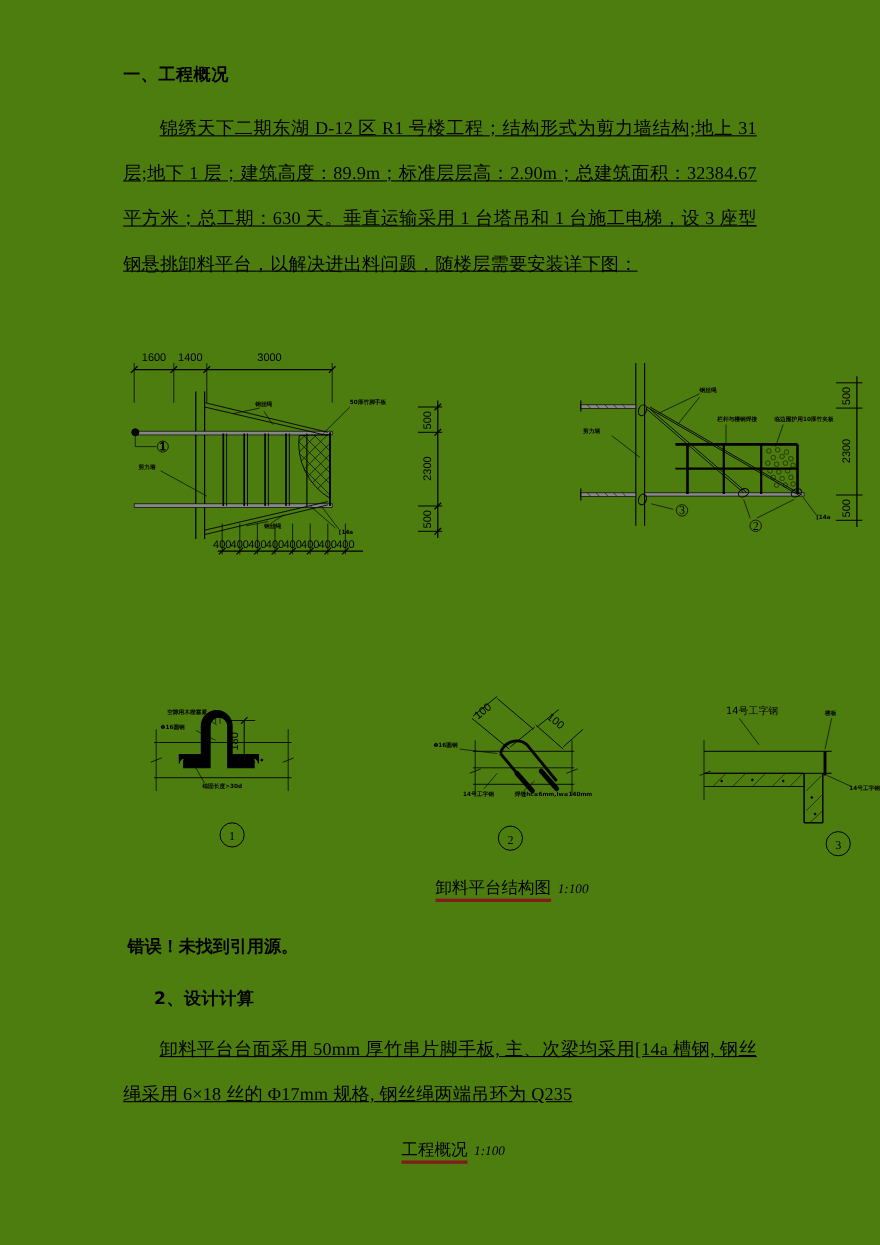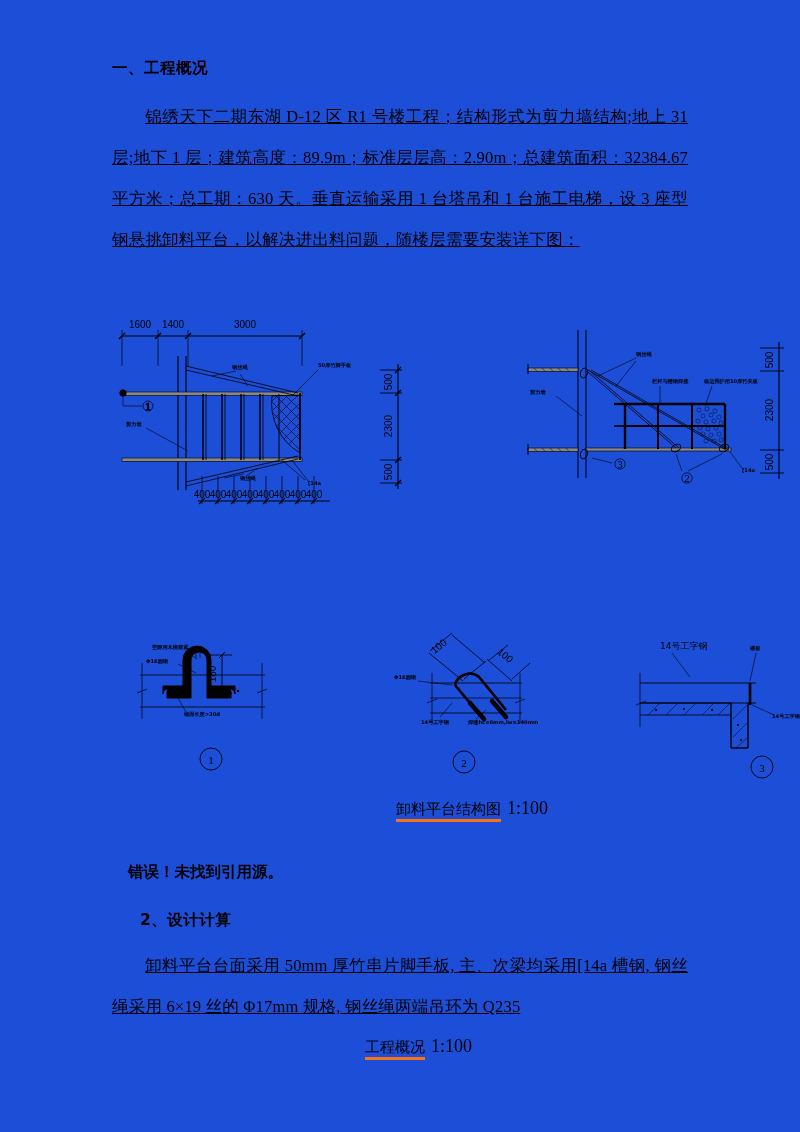--- a/index.html
+++ b/index.html
@@ -14,21 +14,21 @@
     font-family: "Liberation Serif", "DejaVu Serif", serif;
     color: #000000;
     overflow: hidden;
   }
 
   .page {
     position: absolute;
     left: 0; top: 0;
     width: 800px;
     height: 1132px;
-    background: #1d4ed8;
+    background: #4d7c0f;
   }
 
   .content {
     position: absolute;
     left: 112px;
     top: 58px;
     width: 576px;
   }
 
   
@@ -48,21 +48,21 @@
     margin: 0;
     letter-spacing: 0.2px;
     text-decoration: underline;
   }
   .para .ind { display: inline-block; width: 2em; }
 
   .err-line {
     font-family: "DejaVu Sans", "Liberation Sans", sans-serif;
     font-weight: bold;
     font-size: 15.5px;
-    margin: 16px;
+    margin: 4px;
     line-height: 1.4;
   }
 
   
   .drawings {
     position: absolute;
     left: 0;
     top: 250px;
     width: 800px;
     height: 560px;
@@ -84,27 +84,28 @@
   }
 
   .fig-caption {
     position: absolute;
     z-index: 3;
     white-space: nowrap;
     font-family: "DejaVu Sans", "Liberation Sans", sans-serif;
     font-size: 15px;
   }
   .fig-caption .fc-title {
-    border-bottom: 3px solid #f97316;
+    border-bottom: 3px solid #7f1d1d;
     padding-bottom: 1px;
   }
   .fig-caption .fc-scale {
     font-family: "Liberation Serif", serif;
-    font-size: 18px;
+    font-size: 12px;
     margin-left: 6px;
+    font-style: italic;
   }
 
   .cap1 { left: 396px; top: 548px; }
   .cap2 { left: 365px; top: 786px; }
 
   
   text { font-family: "DejaVu Sans", "Liberation Sans", sans-serif; fill: #000; }
   .t-dim  { font-family: "Liberation Sans", sans-serif; font-size: 10px; }
   .t-ann  { font-size: 5.2px; font-weight: bold; }
   .t-num  { font-family: "Liberation Serif", serif; font-size: 11px; }
@@ -483,16 +484,16 @@
     </svg>
 
     <div class="fig-caption cap2">
       <span class="fc-title">工程概况</span><span class="fc-scale">1:100</span>
     </div>
   </div>
 
   <div class="content" style="top:846px;">
     <p class="err-line">错误！未找到引用源。</p>
     <h2 class="heading" style="margin-top:26px;margin-bottom:14px;margin-left:28px;">2、设计计算</h2>
-    <p class="para"><span class="ind"></span><span>卸料平台台面采用 50mm 厚竹串片脚手板, 主、次梁均采用[14a 槽钢, 钢丝绳采用 6×19 丝的 Φ17mm 规格, 钢丝绳两端吊环为 Q235</span></p>
+    <p class="para"><span class="ind"></span><span>卸料平台台面采用 50mm 厚竹串片脚手板, 主、次梁均采用[14a 槽钢, 钢丝绳采用 6×18 丝的 Φ17mm 规格, 钢丝绳两端吊环为 Q235</span></p>
   </div>
 
 </div>
 
 </body></html>

